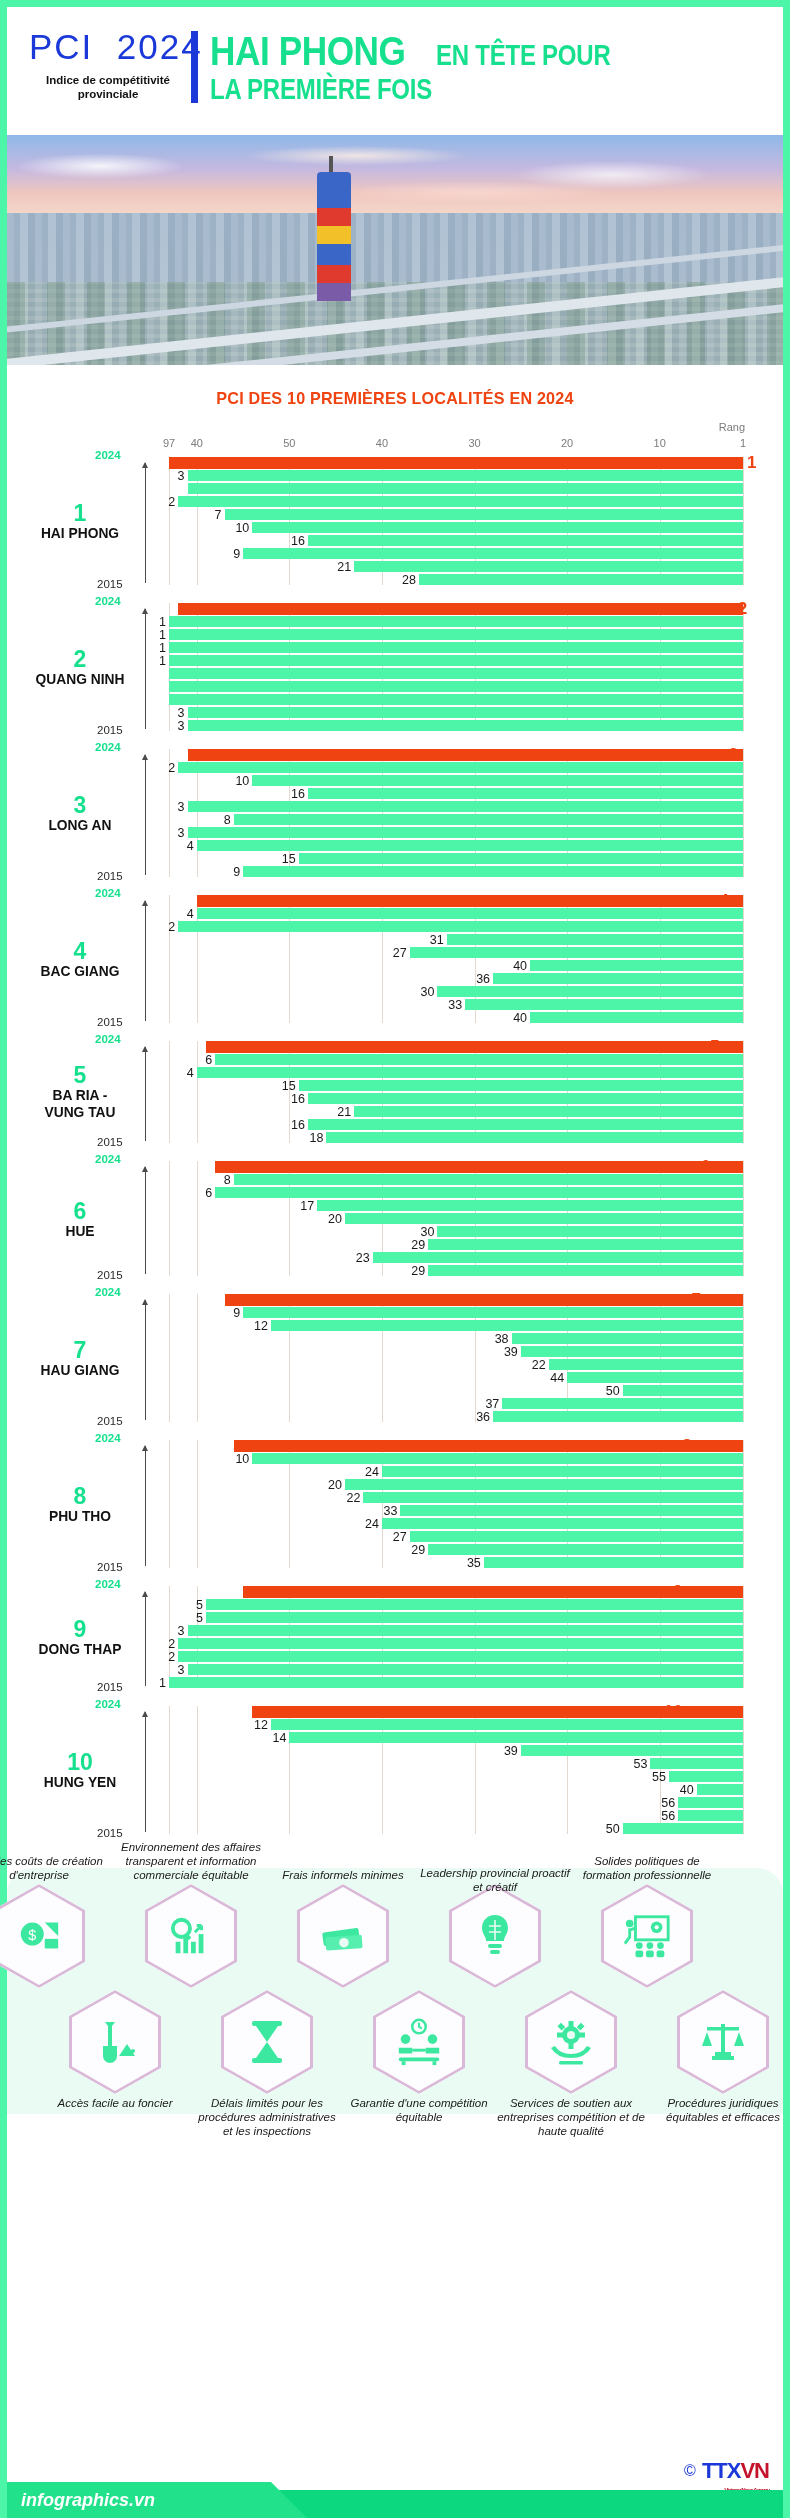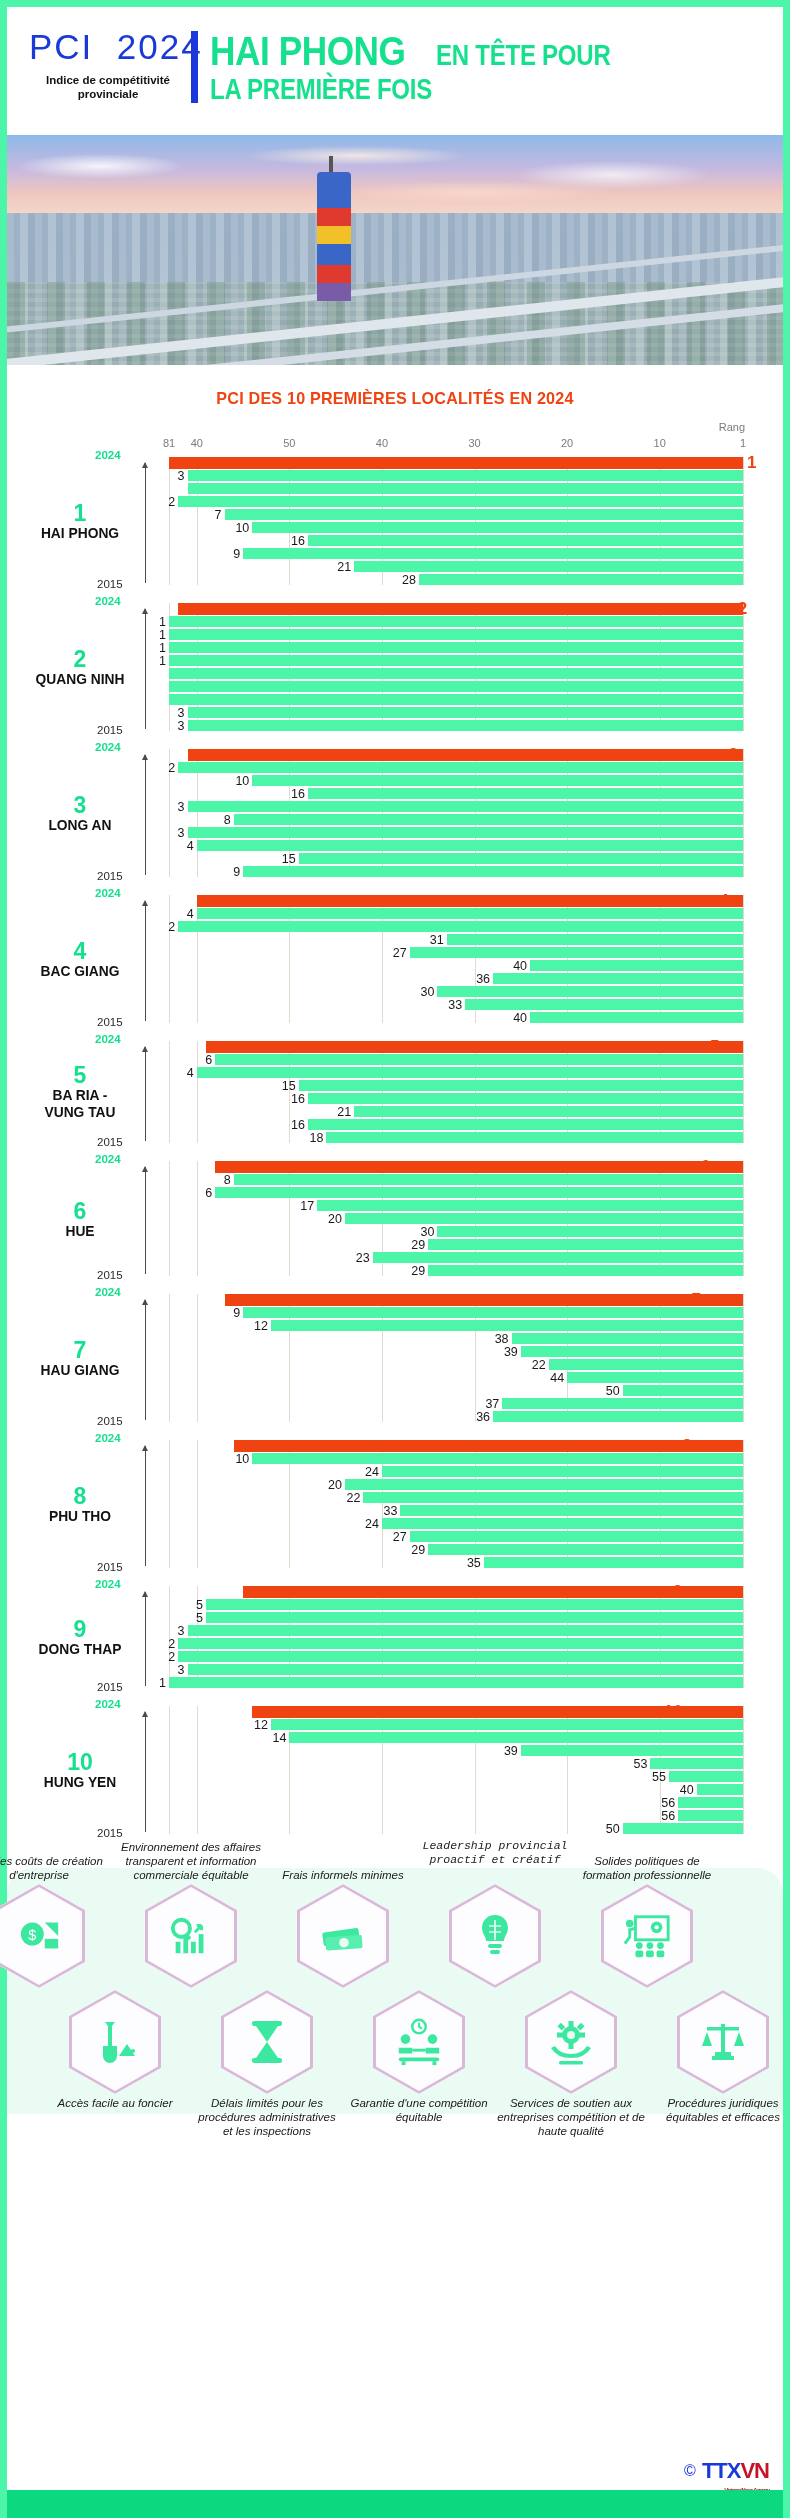--- a/index.html
+++ b/index.html
@@ -335,21 +335,21 @@
     <div class="city"></div>
     <div class="road"></div>
     <div class="tower"></div>
   </div>
 
   <div class="chart-wrap">
     <div class="chart-title">PCI DES 10 PREMIÈRES LOCALITÉS EN 2024</div>
     <div class="chart">
       <div class="plot" id="plot">
           <div class="axis-row">
-            <div class="axis-tick" style="left: 0%;">81</div>
+            <div class="axis-tick" style="left: 0%;">97</div>
             <div class="axis-tick" style="left: 4.83871%;">40</div>
             <div class="axis-tick" style="left: 20.9677%;">50</div>
             <div class="axis-tick" style="left: 37.0968%;">40</div>
             <div class="axis-tick" style="left: 53.2258%;">30</div>
             <div class="axis-tick" style="left: 69.3548%;">20</div>
             <div class="axis-tick" style="left: 85.4839%;">10</div>
             <div class="axis-tick" style="left: 100%;">1</div>
             <div class="rang-label">Rang</div>
           </div>
           <div class="group">
@@ -988,21 +988,21 @@
             <div class="hex-ring"></div>
             <div class="hex-inner">
               <svg width="40" height="48" viewBox="0 0 40 48">
                 <path d="M20 3c-8 0-13 6-13 13 0 6 4 8 4 13h18c0-5 4-7 4-13C33 9 28 3 20 3z" fill="#3ce8a0"></path>
                 <rect x="13" y="32" width="14" height="4" rx="2" fill="#3ce8a0"></rect>
                 <rect x="15" y="38" width="10" height="4" rx="2" fill="#3ce8a0"></rect>
                 <path d="M20 8v20M14 14h12M14 20h12" stroke="#e9fbf3" stroke-width="1.6"></path>
               </svg>
             </div>
           </div>
-          <div class="cap" style="left: 413px; bottom: 123px; font-family: Liberation Mono, monospace;">Leadership provincial proactif et créatif</div>
+          <div class="cap" style="left: 413px; bottom: 96px;">Leadership provincial proactif et créatif</div>
           <div class="hex" style="left: 594px; top: 12px;">
             <div class="hex-ring"></div>
             <div class="hex-inner">
               <svg width="50" height="46" viewBox="0 0 52 46">
                 <rect x="14" y="3" width="34" height="24" fill="none" stroke="#3ce8a0" stroke-width="3"></rect>
                 <circle cx="36" cy="14" r="6" fill="#3ce8a0"></circle>
                 <circle cx="36" cy="14" r="2.2" fill="#fff"></circle>
                 <circle cx="8" cy="10" r="4" fill="#3ce8a0"></circle>
                 <path d="M8 15 v9 l-5 7 M8 17 l7 -3" stroke="#3ce8a0" stroke-width="3" fill="none"></path>
                 <g fill="#3ce8a0">
@@ -1099,14 +1099,17 @@
         </div>
     </div>
   </div>
 
   <div class="footer">
     <div class="ttxvn">
       <span class="copy">©</span>
       <span class="ttx-logo"><span>TTX</span><span class="v">VN</span><span class="ttx-sub">Vietnam News Agency</span></span>
     </div>
     <div class="footer-bar"></div>
+    <div class="footer-tab">
+      <span>infographics.vn</span>
+    </div>
   </div>
 </div>
 
 </body></html>

